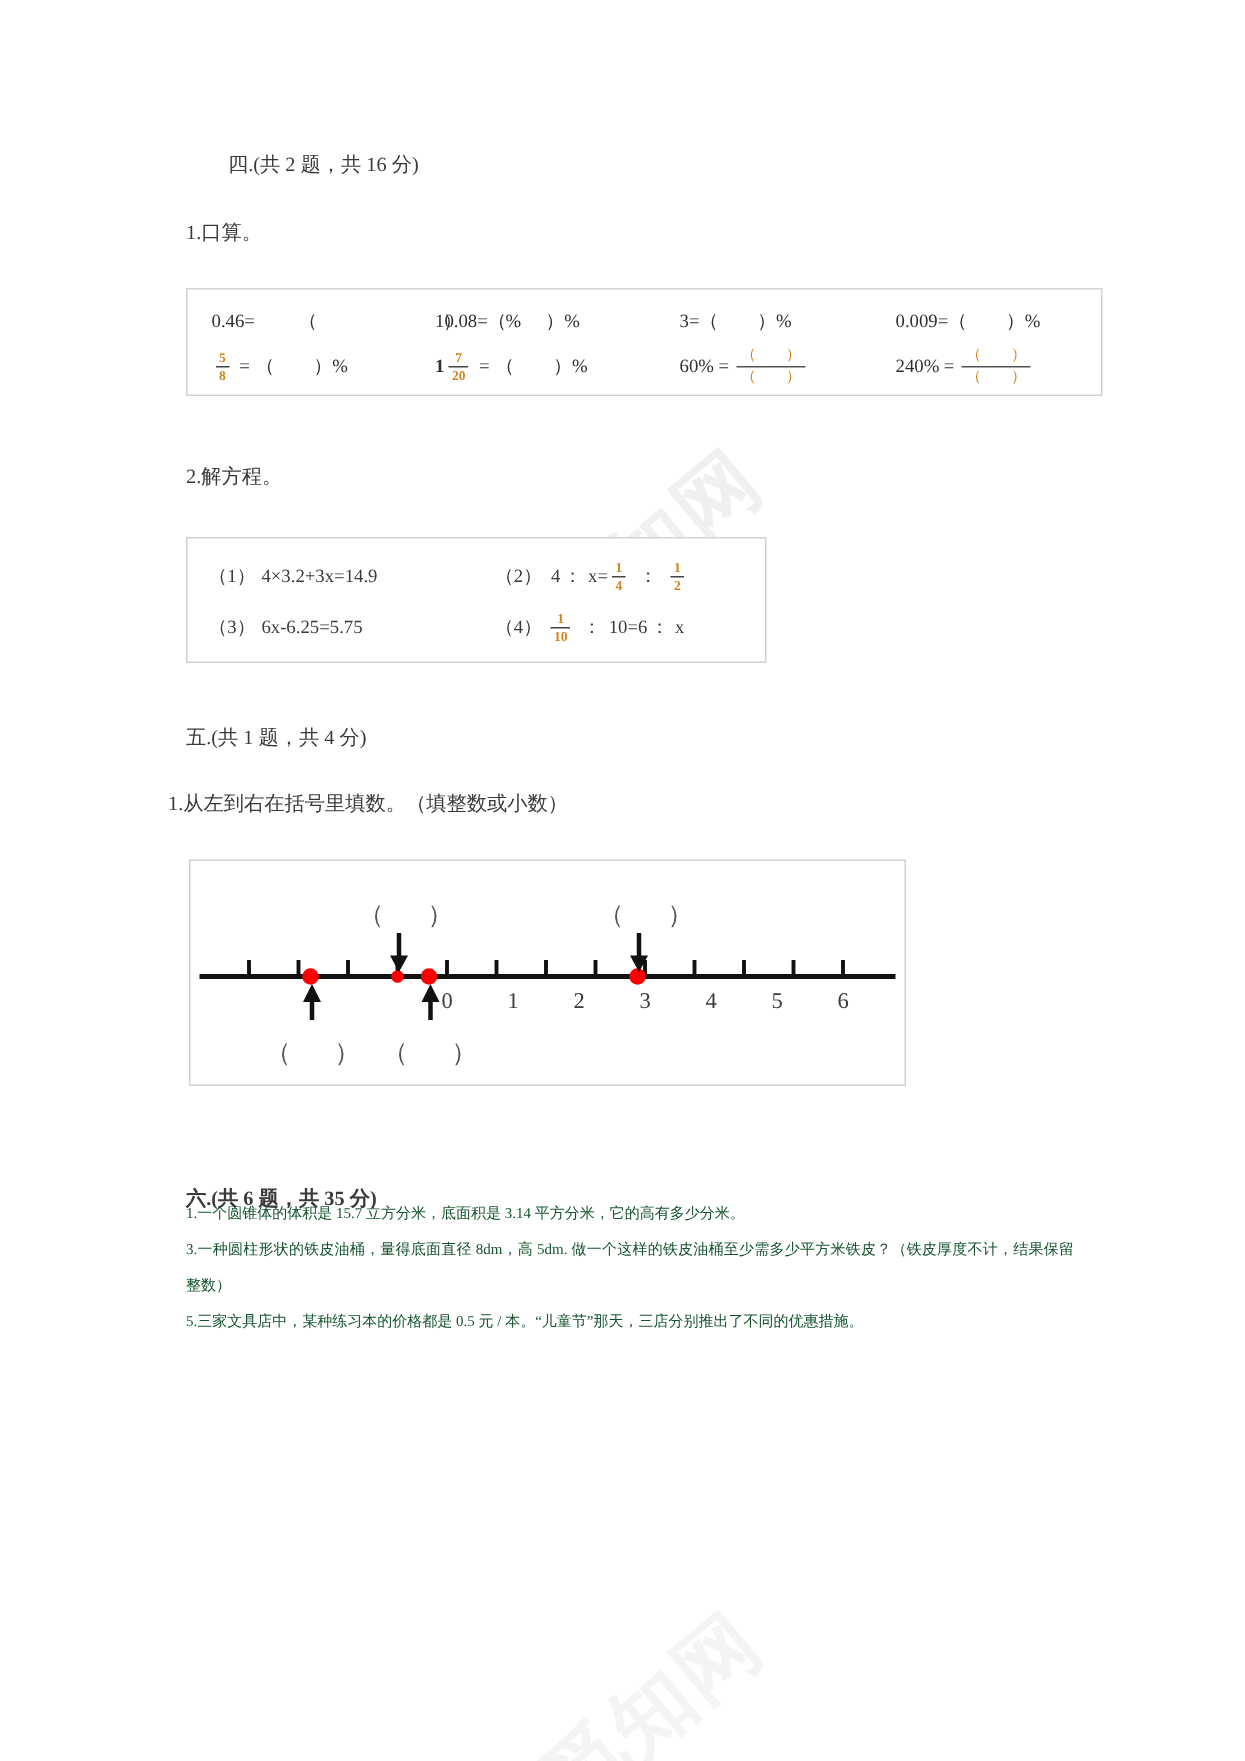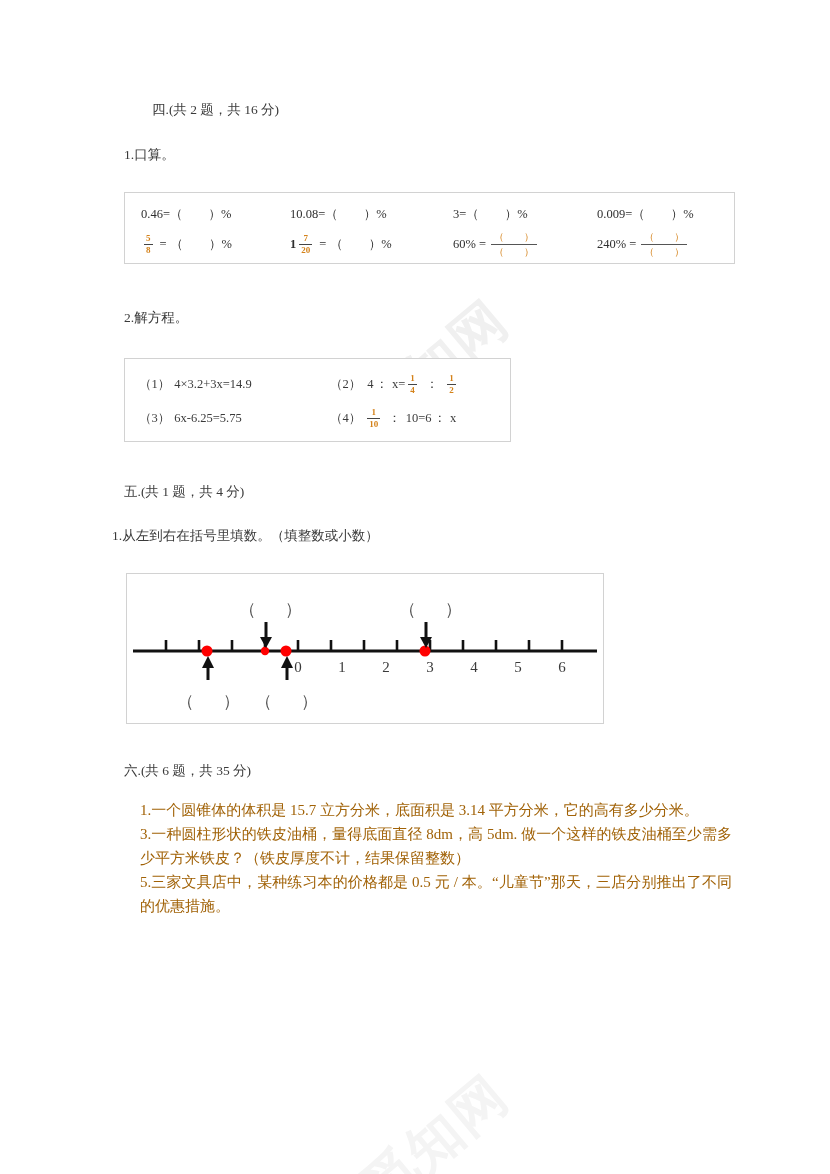--- a/index.html
+++ b/index.html
@@ -179,44 +179,43 @@
   .colon { padding: 0 2px; }
 
   
   .nl-svg { display: block; }
 
   
   .para {
     position: absolute;
     left: 124px;
     width: 592px;
-    font-size: 15px;
+    font-size: 10px;
     line-height: 24px;
     text-align: justify;
-    color: #a16207;
-    margin-left: 16px;
+    color: #14532d;
   }
   .para p { margin: 0; }
 </style>
 </head>
 <body>
 
 <div class="page">
 
   <div class="watermark wm-main">觅知网</div>
   <div class="watermark wm-bottom">觅知网</div>
 
   <div class="sec-head" style="left:128px; top:100px;margin-left:24px;">四.(共 2 题，共 16 分)</div>
 
   <div class="q-line" style="left:124px; top:145px;">1.口算。</div>
 
   <div class="box oral-box">
 
     <div class="mrow">
-      <div class="mitem" style="left:8px;">
+      <div class="mitem" style="left:8px;gap:29px;">
         <span>0.46=</span>
         <span class="paren">（</span>
         <span class="blank"></span>
         <span class="paren">）</span>
         <span class="pct">%</span>
       </div>
       <div class="mitem" style="left:157px;">
         <span>10.08=</span>
         <span class="paren">（</span>
         <span class="blank"></span>
@@ -406,21 +405,21 @@
 
       <g fill="#555555" font-family="Liberation Serif, serif" font-size="17">
         <text x="50" y="133">（</text>
         <text x="96" y="133">）</text>
         <text x="128" y="133">（</text>
         <text x="174" y="133">）</text>
       </g>
     </svg>
   </div>
 
-  <div class="sec-head" style="left:124px; top:761px;">六.(共 6 题，共 35 分)</div>
+  <div class="sec-head" style="left:124px; top:789px;font-weight:bold;">六.(共 6 题，共 35 分)</div>
 
   <div class="para" style="top:798px;">
     <p>1.一个圆锥体的体积是 15.7 立方分米，底面积是 3.14 平方分米，它的高有多少分米。</p>
     <p>3.一种圆柱形状的铁皮油桶，量得底面直径 8dm，高 5dm. 做一个这样的铁皮油桶至少需多少平方米铁皮？（铁皮厚度不计，结果保留整数）</p>
     <p>5.三家文具店中，某种练习本的价格都是 0.5 元 / 本。“儿童节”那天，三店分别推出了不同的优惠措施。</p>
   </div>
 
 </div>
 
 </body></html>

